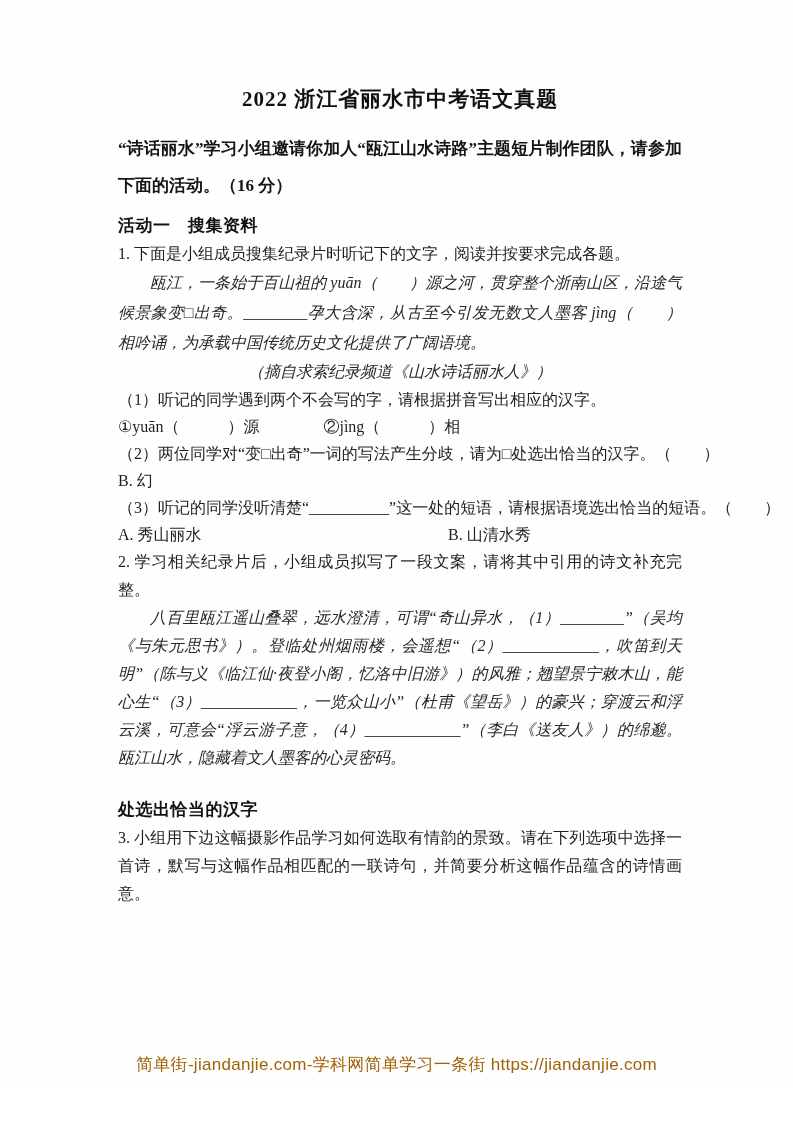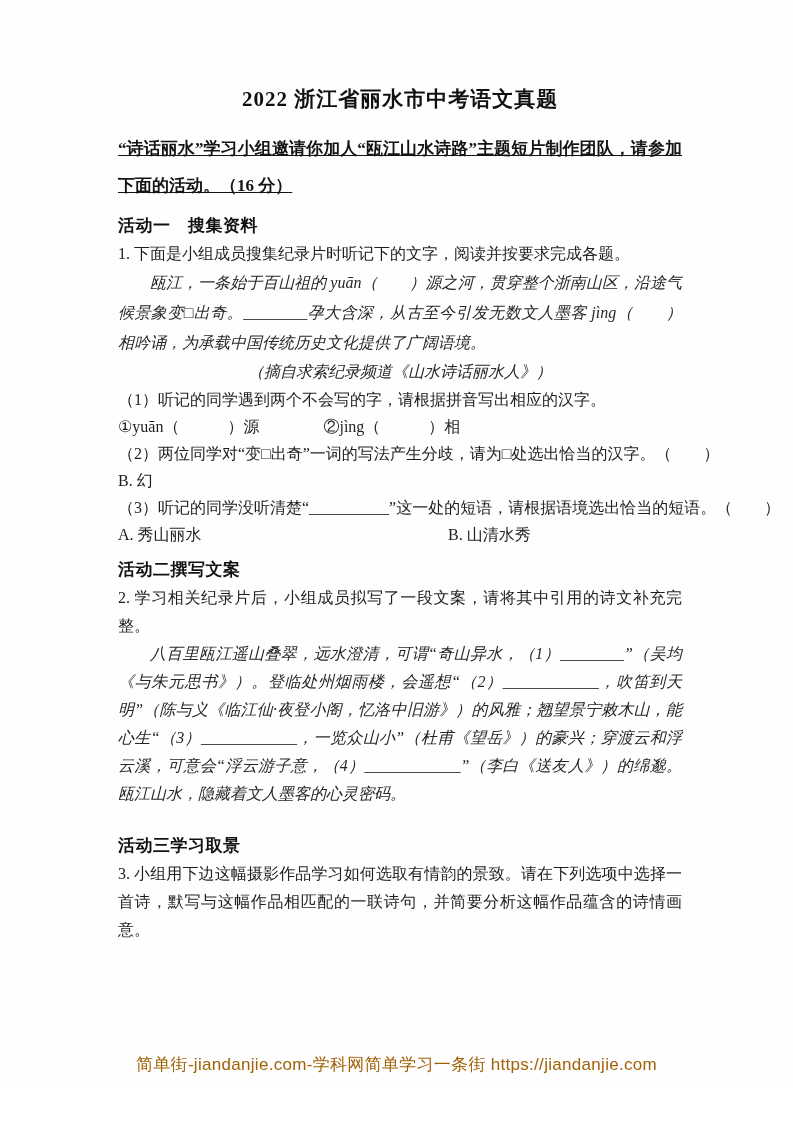--- a/index.html
+++ b/index.html
@@ -12,21 +12,21 @@
     color:#1e1e1e;
   }
   .content { position:absolute; left:118px; top:86px; width:564px; }
   .doc-title {
     font-size:21px; font-weight:bold; text-align:center;
     letter-spacing:1px; color:#101010; margin-bottom:18px;
     line-height:26px;
   }
   .intro {
     font-weight:bold; font-size:17px; line-height:37px;
-    text-align:justify; color:#141414;text-decoration:underline;
+    text-align:justify; color:#141414;
   }
   .heading {
     font-family:"Liberation Sans","DejaVu Sans",sans-serif;
     font-weight:bold; font-size:17px; line-height:28px;
     letter-spacing:0.5px; color:#121212;
   }
   .heading.mt { margin-top:8px; }
   .heading.big-gap { margin-top:24px; }
   .q { font-size:16px; line-height:28px; text-align:justify; }
   .nowrap { white-space:nowrap; }
@@ -80,26 +80,25 @@
       <span>B. 幻</span>
     </div>
 
     <p class="line nowrap">（3）听记的同学没听清楚“__________”这一处的短语，请根据语境选出恰当的短语。（　　）</p>
 
     <div class="options">
       <span class="opt-a">A. 秀山丽水</span>
       <span>B. 山清水秀</span>
     </div>
 
-    <div class="heading mt">活动二撰写文案</div>
 
     <p class="q">2. 学习相关纪录片后，小组成员拟写了一段文案，请将其中引用的诗文补充完整。</p>
 
     <p class="passage2">八百里瓯江遥山叠翠，远水澄清，可谓“奇山异水，（1）________”（吴均《与朱元思书》）。登临处州烟雨楼，会遥想“（2）____________，吹笛到天明”（陈与义《临江仙·夜登小阁，忆洛中旧游》）的风雅；翘望景宁敕木山，能心生“（3）____________，一览众山小”（杜甫《望岳》）的豪兴；穿渡云和浮云溪，可意会“浮云游子意，（4）____________”（李白《送友人》）的绵邈。瓯江山水，隐藏着文人墨客的心灵密码。</p>
 
-    <div class="heading big-gap">活动三学习取景</div>
+    <div class="heading big-gap">处选出恰当的汉字</div>
 
     <p class="q">3. 小组用下边这幅摄影作品学习如何选取有情韵的景致。请在下列选项中选择一首诗，默写与这幅作品相匹配的一联诗句，并简要分析这幅作品蕴含的诗情画意。</p>
 
   </div>
 
   <div class="footer">简单街-jiandanjie.com-学科网简单学习一条街 https://jiandanjie.com</div>
 </div>
 
 </body></html>

